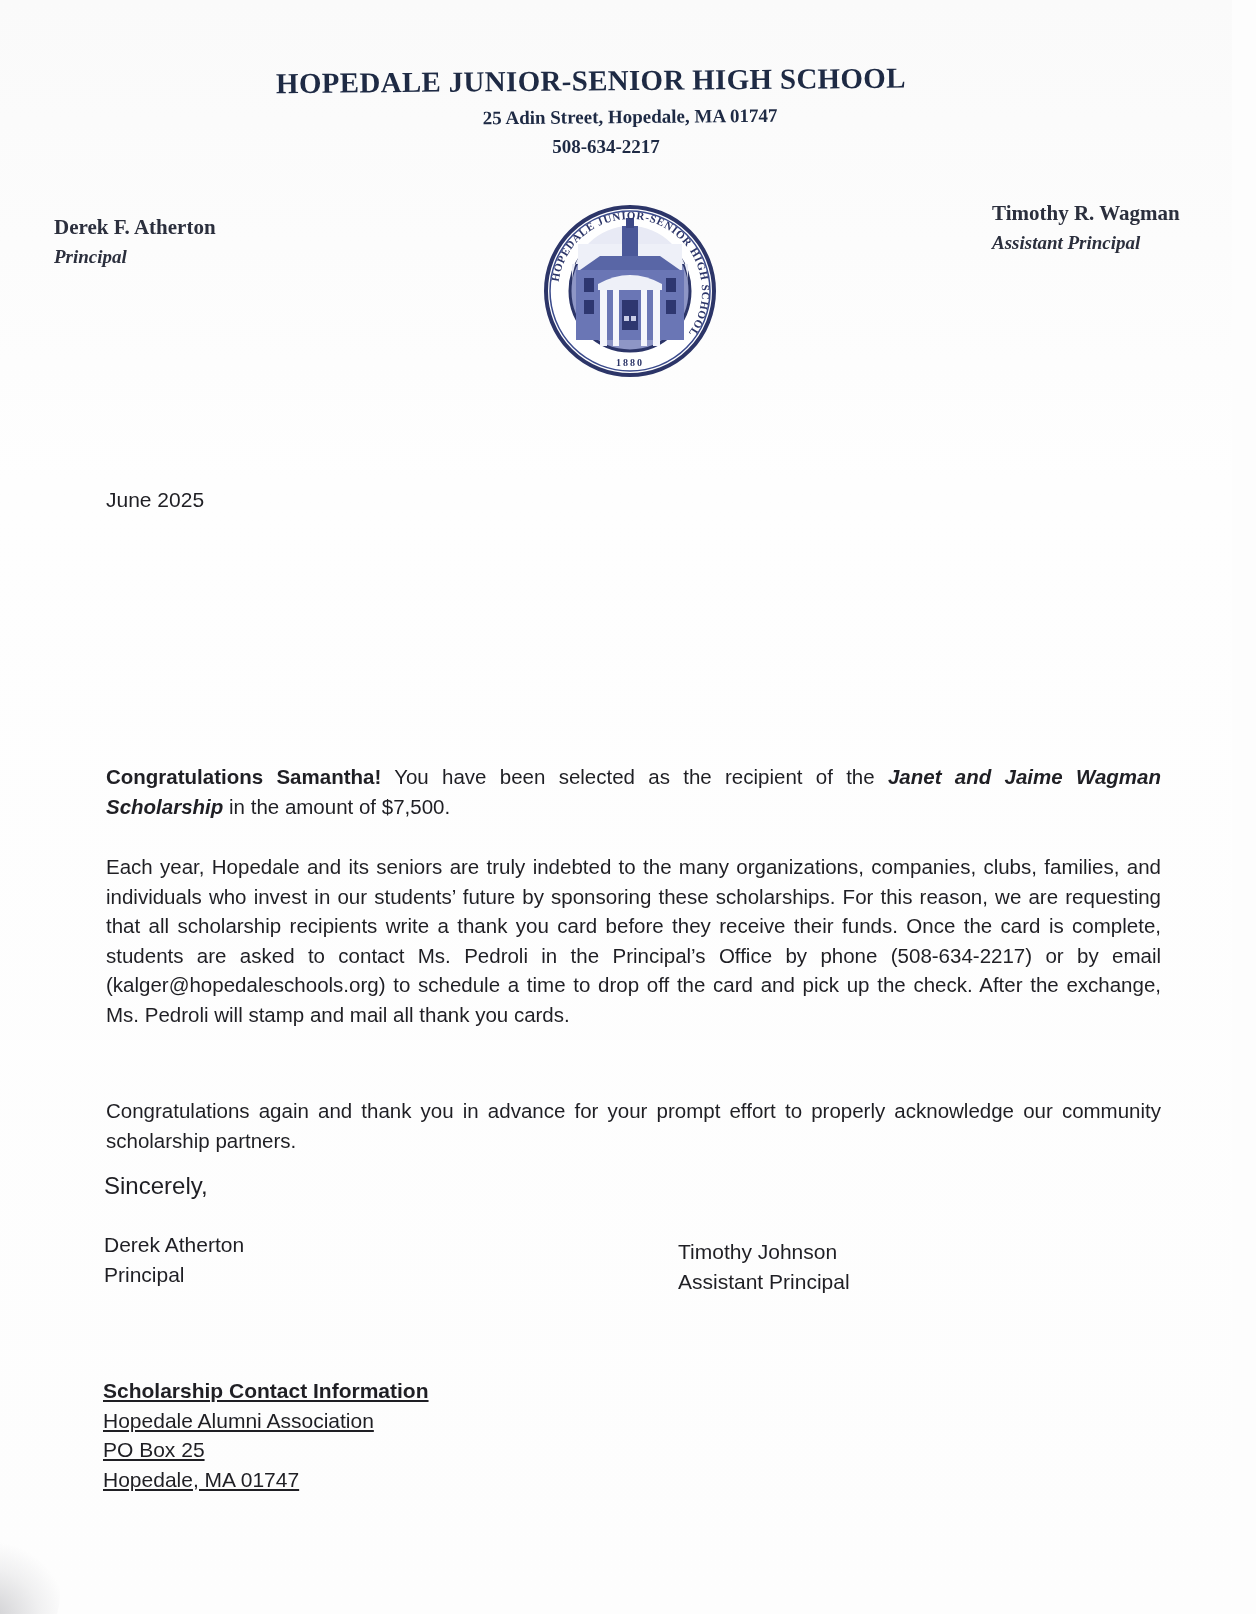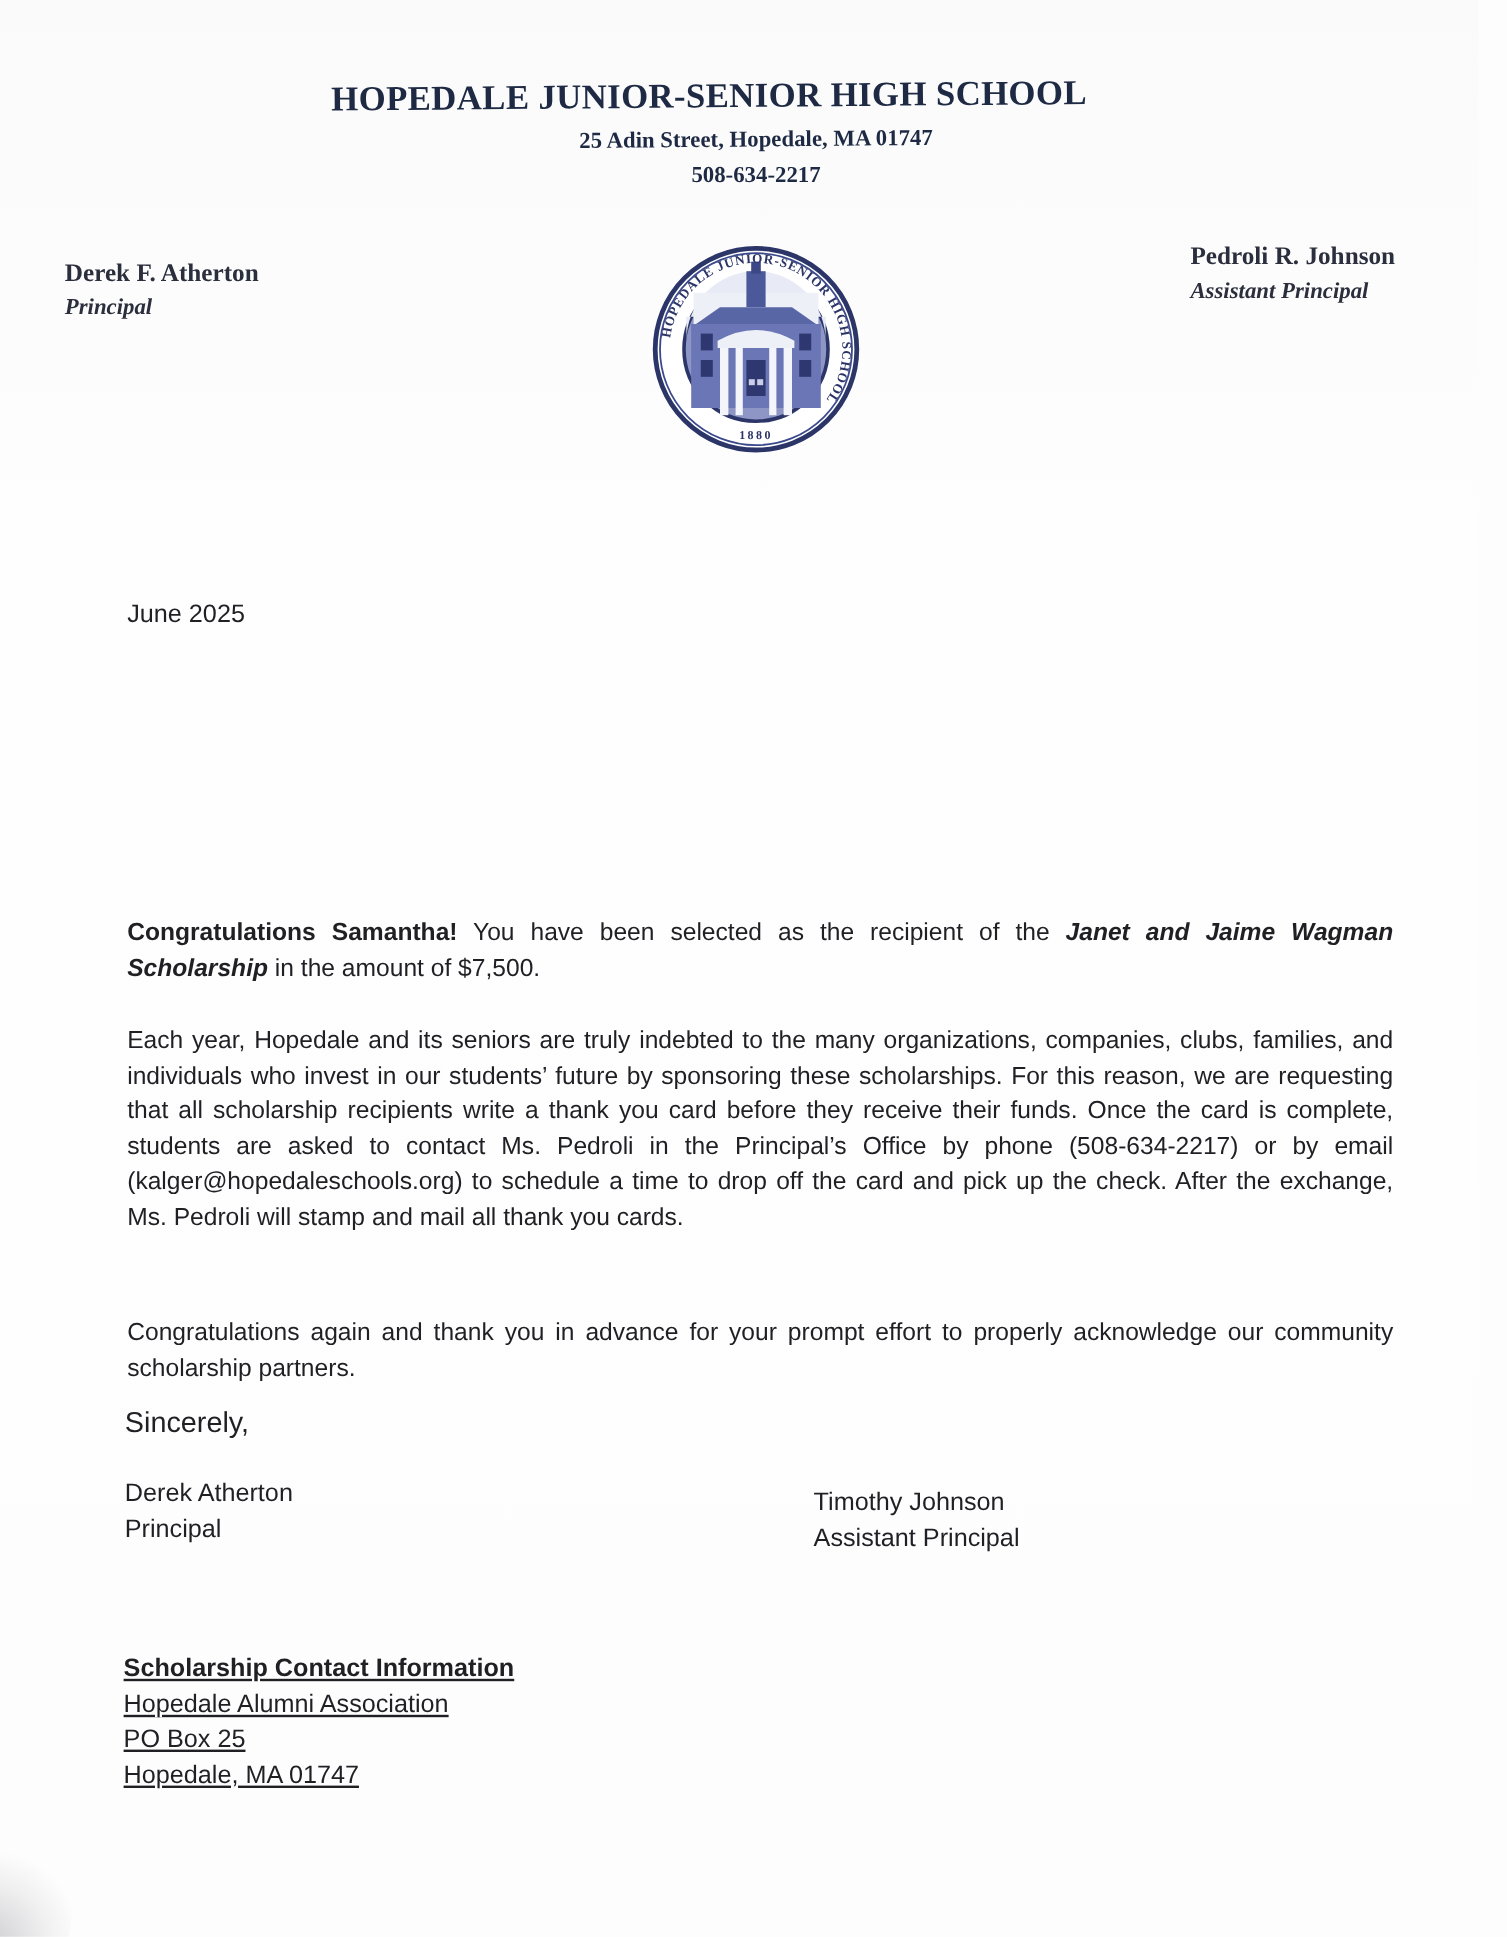--- a/index.html
+++ b/index.html
@@ -26,39 +26,39 @@
     font-size: 29px; font-weight: bold; color: #1e2a44; letter-spacing: 0.3px;
     transform: rotate(-0.5deg);
     white-space: nowrap;
   }
   .school-addr {
     position: absolute; left: 430px; top: 106px; width: 400px; text-align: center;
     font-size: 19px; font-weight: bold; color: #1e2a44;
     transform: rotate(-0.5deg);
   }
   .school-phone {
-    position: absolute; left: 430px; top: 136px; width: 400px; text-align: center;
+    position: absolute; left: 406px; top: 136px; width: 400px; text-align: center;
     font-size: 19px; font-weight: bold; color: #1e2a44;
   }
 
   .hdr-left { position: absolute; left: 54px; top: 215px; }
   .hdr-right { position: absolute; left: 992px; top: 201px; }
   .hdr-name { font-size: 21px; font-weight: bold; color: #2b2f3d; white-space: nowrap; }
   .hdr-title { font-size: 19px; font-weight: bold; font-style: italic; color: #2b2f3d; margin-top: 6px; white-space: nowrap; }
 
   .seal {
     position: absolute; left: 540px; top: 204px; width: 180px; height: 174px;
   }
 
   
   .body-text {
     font-family: "Liberation Sans Narrow", "Liberation Sans", "DejaVu Sans", sans-serif;
     color: #1f1f24;
   }
-  .date { position: absolute; left: 106px; top: 488px; font-size: 21px; margin-top: 12px; }
+  .date { position: absolute; left: 106px; top: 488px; font-size: 21px; }
   .recipient { position: absolute; left: 107px; top: 664px; font-size: 25px; font-weight: bold; line-height: 34px; }
   .para {
     position: absolute; left: 106px; width: 1055px;
     font-size: 20.5px; line-height: 29.5px; text-align: justify;
   }
   .p1 { top: 762px; }
   .p2 { top: 852px; }
   .p3 { top: 1096px; }
   .closing { position: absolute; left: 104px; top: 1172px; font-size: 24px; }
   .sig-left { position: absolute; left: 104px; top: 1230px; font-size: 21px; line-height: 30px; }
@@ -77,21 +77,21 @@
   <div class="school-name serif">HOPEDALE JUNIOR-SENIOR HIGH SCHOOL</div>
   <div class="school-addr serif">25 Adin Street, Hopedale, MA  01747</div>
   <div class="school-phone serif">508-634-2217</div>
 
   <div class="hdr-left serif">
     <div class="hdr-name">Derek F. Atherton</div>
     <div class="hdr-title">Principal</div>
   </div>
 
   <div class="hdr-right serif">
-    <div class="hdr-name">Pedroli R. Johnson</div>
+    <div class="hdr-name">Timothy R. Wagman</div>
     <div class="hdr-title">Assistant Principal</div>
   </div>
 
   <svg class="seal" viewBox="0 0 180 174">
     <defs>
       <path id="ringPath" d="M 90 87 m -72 0 a 72 72 0 1 1 144 0 a 72 72 0 1 1 -144 0"></path>
     </defs>
     <circle cx="90" cy="87" r="84" fill="#fff" stroke="#2c3568" stroke-width="4"></circle>
     <circle cx="90" cy="87" r="80" fill="none" stroke="#3a4a8c" stroke-width="1.5"></circle>
     <circle cx="90" cy="87" r="60" fill="#8e96c6" stroke="#2c3568" stroke-width="3"></circle>

